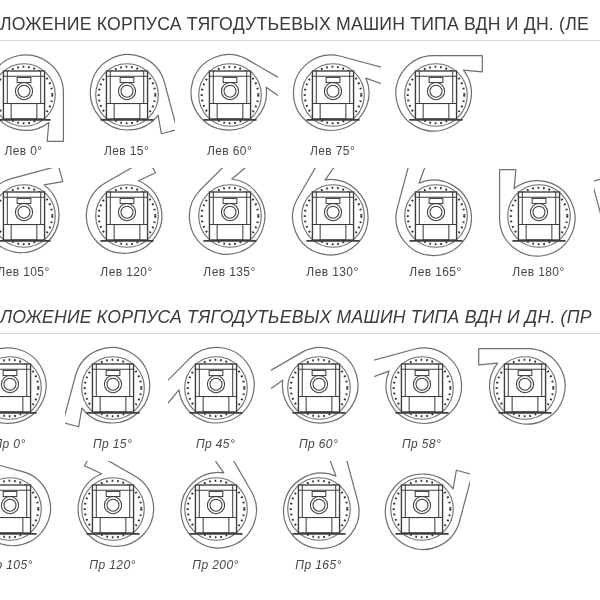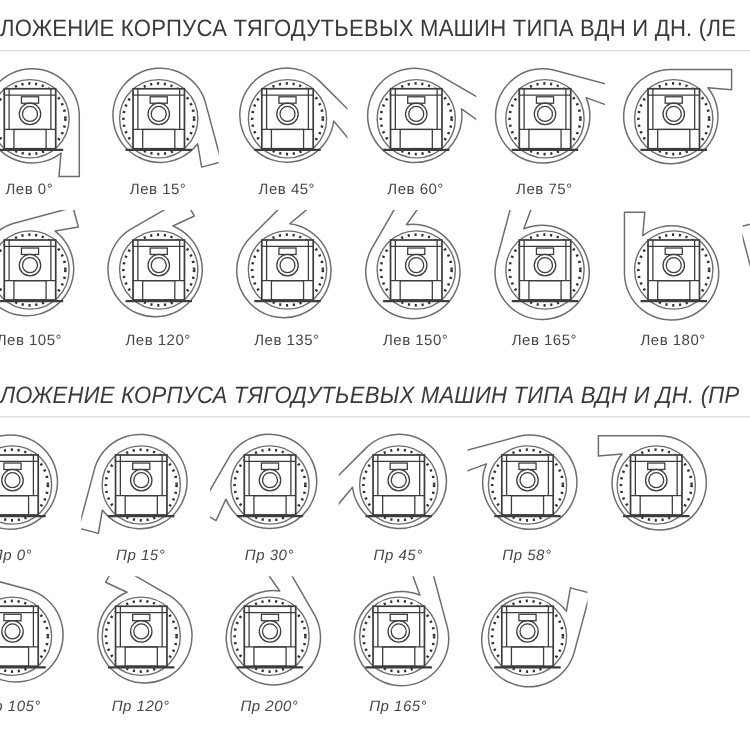--- a/index.html
+++ b/index.html
@@ -83,42 +83,20 @@
                 <circle cy="-4.5" r="7"></circle>
                 <line x1="-24" y1="10" x2="24" y2="10"></line>
                 <rect x="-15" y="10" width="30" height="18"></rect>
                 <line x1="-31" y1="29" x2="31" y2="29" stroke-width="2.2"></line>
               </g>
             </svg>
             <div class="fan-label">Лев 15°</div>
           </div>
           <div class="fan-cell">
             <svg width="96" height="96" viewBox="-56 -56 112 112">
-              <g transform="rotate(-45)">
-                <path d="M46,54 L46,-4 A44,44 0 1 0 29,32 L27,54 Z" fill="none" stroke="#6e6e6e" stroke-width="1.4" stroke-linejoin="round"></path>
-              </g>
-              <circle r="36.5" fill="none" stroke="#6e6e6e" stroke-width="1.3"></circle>
-              <circle r="33" fill="none" stroke="#2f2f2f" stroke-width="2.4" stroke-dasharray="2 4.4"></circle>
-              <g stroke="#3d3d3d" fill="none" stroke-width="1.2">
-                <rect x="-24" y="-28" width="48" height="56" fill="#ffffff" stroke-width="1.6"></rect>
-                <line x1="-24" y1="-22" x2="24" y2="-22"></line>
-                <line x1="-19.5" y1="-28" x2="-19.5" y2="10"></line>
-                <line x1="19.5" y1="-28" x2="19.5" y2="10"></line>
-                <rect x="-8" y="-20.5" width="16" height="6" fill="#ffffff"></rect>
-                <circle cy="-4.5" r="10"></circle>
-                <circle cy="-4.5" r="7"></circle>
-                <line x1="-24" y1="10" x2="24" y2="10"></line>
-                <rect x="-15" y="10" width="30" height="18"></rect>
-                <line x1="-31" y1="29" x2="31" y2="29" stroke-width="2.2"></line>
-              </g>
-            </svg>
-            <div class="fan-label">Лев 45°</div>
-          </div>
-          <div class="fan-cell">
-            <svg width="96" height="96" viewBox="-56 -56 112 112">
               <g transform="rotate(-60)">
                 <path d="M46,54 L46,-4 A44,44 0 1 0 29,32 L27,54 Z" fill="none" stroke="#6e6e6e" stroke-width="1.4" stroke-linejoin="round"></path>
               </g>
               <circle r="36.5" fill="none" stroke="#6e6e6e" stroke-width="1.3"></circle>
               <circle r="33" fill="none" stroke="#2f2f2f" stroke-width="2.4" stroke-dasharray="2 4.4"></circle>
               <g stroke="#3d3d3d" fill="none" stroke-width="1.2">
                 <rect x="-24" y="-28" width="48" height="56" fill="#ffffff" stroke-width="1.6"></rect>
                 <line x1="-24" y1="-22" x2="24" y2="-22"></line>
                 <line x1="-19.5" y1="-28" x2="-19.5" y2="10"></line>
                 <line x1="19.5" y1="-28" x2="19.5" y2="10"></line>
@@ -257,21 +235,21 @@
                 <line x1="-19.5" y1="-28" x2="-19.5" y2="10"></line>
                 <line x1="19.5" y1="-28" x2="19.5" y2="10"></line>
                 <rect x="-8" y="-20.5" width="16" height="6" fill="#ffffff"></rect>
                 <circle cy="-4.5" r="10"></circle>
                 <circle cy="-4.5" r="7"></circle>
                 <line x1="-24" y1="10" x2="24" y2="10"></line>
                 <rect x="-15" y="10" width="30" height="18"></rect>
                 <line x1="-31" y1="29" x2="31" y2="29" stroke-width="2.2"></line>
               </g>
             </svg>
-            <div class="fan-label">Лев 150°</div>
+            <div class="fan-label">Лев 130°</div>
           </div>
           <div class="fan-cell">
             <svg width="96" height="96" viewBox="-56 -56 112 112">
               <g transform="rotate(-165)">
                 <path d="M46,54 L46,-4 A44,44 0 1 0 29,32 L27,54 Z" fill="none" stroke="#6e6e6e" stroke-width="1.4" stroke-linejoin="round"></path>
               </g>
               <circle r="36.5" fill="none" stroke="#6e6e6e" stroke-width="1.3"></circle>
               <circle r="33" fill="none" stroke="#2f2f2f" stroke-width="2.4" stroke-dasharray="2 4.4"></circle>
               <g stroke="#3d3d3d" fill="none" stroke-width="1.2">
                 <rect x="-24" y="-28" width="48" height="56" fill="#ffffff" stroke-width="1.6"></rect>
@@ -381,61 +359,61 @@
                 <circle cy="-4.5" r="7"></circle>
                 <line x1="-24" y1="10" x2="24" y2="10"></line>
                 <rect x="-15" y="10" width="30" height="18"></rect>
                 <line x1="-31" y1="29" x2="31" y2="29" stroke-width="2.2"></line>
               </g>
             </svg>
             <div class="fan-label">Пр 15°</div>
           </div>
           <div class="fan-cell">
             <svg width="96" height="96" viewBox="-56 -56 112 112">
-              <g transform="scale(-1,1) rotate(-30)">
-                <path d="M46,54 L46,-4 A44,44 0 1 0 29,32 L27,54 Z" fill="none" stroke="#6e6e6e" stroke-width="1.4" stroke-linejoin="round"></path>
-              </g>
-              <circle r="36.5" fill="none" stroke="#6e6e6e" stroke-width="1.3"></circle>
-              <circle r="33" fill="none" stroke="#2f2f2f" stroke-width="2.4" stroke-dasharray="2 4.4"></circle>
-              <g stroke="#3d3d3d" fill="none" stroke-width="1.2">
-                <rect x="-24" y="-28" width="48" height="56" fill="#ffffff" stroke-width="1.6"></rect>
-                <line x1="-24" y1="-22" x2="24" y2="-22"></line>
-                <line x1="-19.5" y1="-28" x2="-19.5" y2="10"></line>
-                <line x1="19.5" y1="-28" x2="19.5" y2="10"></line>
-                <rect x="-8" y="-20.5" width="16" height="6" fill="#ffffff"></rect>
-                <circle cy="-4.5" r="10"></circle>
-                <circle cy="-4.5" r="7"></circle>
-                <line x1="-24" y1="10" x2="24" y2="10"></line>
-                <rect x="-15" y="10" width="30" height="18"></rect>
-                <line x1="-31" y1="29" x2="31" y2="29" stroke-width="2.2"></line>
-              </g>
-            </svg>
-            <div class="fan-label">Пр 30°</div>
-          </div>
-          <div class="fan-cell">
-            <svg width="96" height="96" viewBox="-56 -56 112 112">
               <g transform="scale(-1,1) rotate(-45)">
                 <path d="M46,54 L46,-4 A44,44 0 1 0 29,32 L27,54 Z" fill="none" stroke="#6e6e6e" stroke-width="1.4" stroke-linejoin="round"></path>
               </g>
               <circle r="36.5" fill="none" stroke="#6e6e6e" stroke-width="1.3"></circle>
               <circle r="33" fill="none" stroke="#2f2f2f" stroke-width="2.4" stroke-dasharray="2 4.4"></circle>
               <g stroke="#3d3d3d" fill="none" stroke-width="1.2">
                 <rect x="-24" y="-28" width="48" height="56" fill="#ffffff" stroke-width="1.6"></rect>
                 <line x1="-24" y1="-22" x2="24" y2="-22"></line>
                 <line x1="-19.5" y1="-28" x2="-19.5" y2="10"></line>
                 <line x1="19.5" y1="-28" x2="19.5" y2="10"></line>
                 <rect x="-8" y="-20.5" width="16" height="6" fill="#ffffff"></rect>
                 <circle cy="-4.5" r="10"></circle>
                 <circle cy="-4.5" r="7"></circle>
                 <line x1="-24" y1="10" x2="24" y2="10"></line>
                 <rect x="-15" y="10" width="30" height="18"></rect>
                 <line x1="-31" y1="29" x2="31" y2="29" stroke-width="2.2"></line>
               </g>
             </svg>
             <div class="fan-label">Пр 45°</div>
+          </div>
+          <div class="fan-cell">
+            <svg width="96" height="96" viewBox="-56 -56 112 112">
+              <g transform="scale(-1,1) rotate(-60)">
+                <path d="M46,54 L46,-4 A44,44 0 1 0 29,32 L27,54 Z" fill="none" stroke="#6e6e6e" stroke-width="1.4" stroke-linejoin="round"></path>
+              </g>
+              <circle r="36.5" fill="none" stroke="#6e6e6e" stroke-width="1.3"></circle>
+              <circle r="33" fill="none" stroke="#2f2f2f" stroke-width="2.4" stroke-dasharray="2 4.4"></circle>
+              <g stroke="#3d3d3d" fill="none" stroke-width="1.2">
+                <rect x="-24" y="-28" width="48" height="56" fill="#ffffff" stroke-width="1.6"></rect>
+                <line x1="-24" y1="-22" x2="24" y2="-22"></line>
+                <line x1="-19.5" y1="-28" x2="-19.5" y2="10"></line>
+                <line x1="19.5" y1="-28" x2="19.5" y2="10"></line>
+                <rect x="-8" y="-20.5" width="16" height="6" fill="#ffffff"></rect>
+                <circle cy="-4.5" r="10"></circle>
+                <circle cy="-4.5" r="7"></circle>
+                <line x1="-24" y1="10" x2="24" y2="10"></line>
+                <rect x="-15" y="10" width="30" height="18"></rect>
+                <line x1="-31" y1="29" x2="31" y2="29" stroke-width="2.2"></line>
+              </g>
+            </svg>
+            <div class="fan-label">Пр 60°</div>
           </div>
           <div class="fan-cell">
             <svg width="96" height="96" viewBox="-56 -56 112 112">
               <g transform="scale(-1,1) rotate(-75)">
                 <path d="M46,54 L46,-4 A44,44 0 1 0 29,32 L27,54 Z" fill="none" stroke="#6e6e6e" stroke-width="1.4" stroke-linejoin="round"></path>
               </g>
               <circle r="36.5" fill="none" stroke="#6e6e6e" stroke-width="1.3"></circle>
               <circle r="33" fill="none" stroke="#2f2f2f" stroke-width="2.4" stroke-dasharray="2 4.4"></circle>
               <g stroke="#3d3d3d" fill="none" stroke-width="1.2">
                 <rect x="-24" y="-28" width="48" height="56" fill="#ffffff" stroke-width="1.6"></rect>

